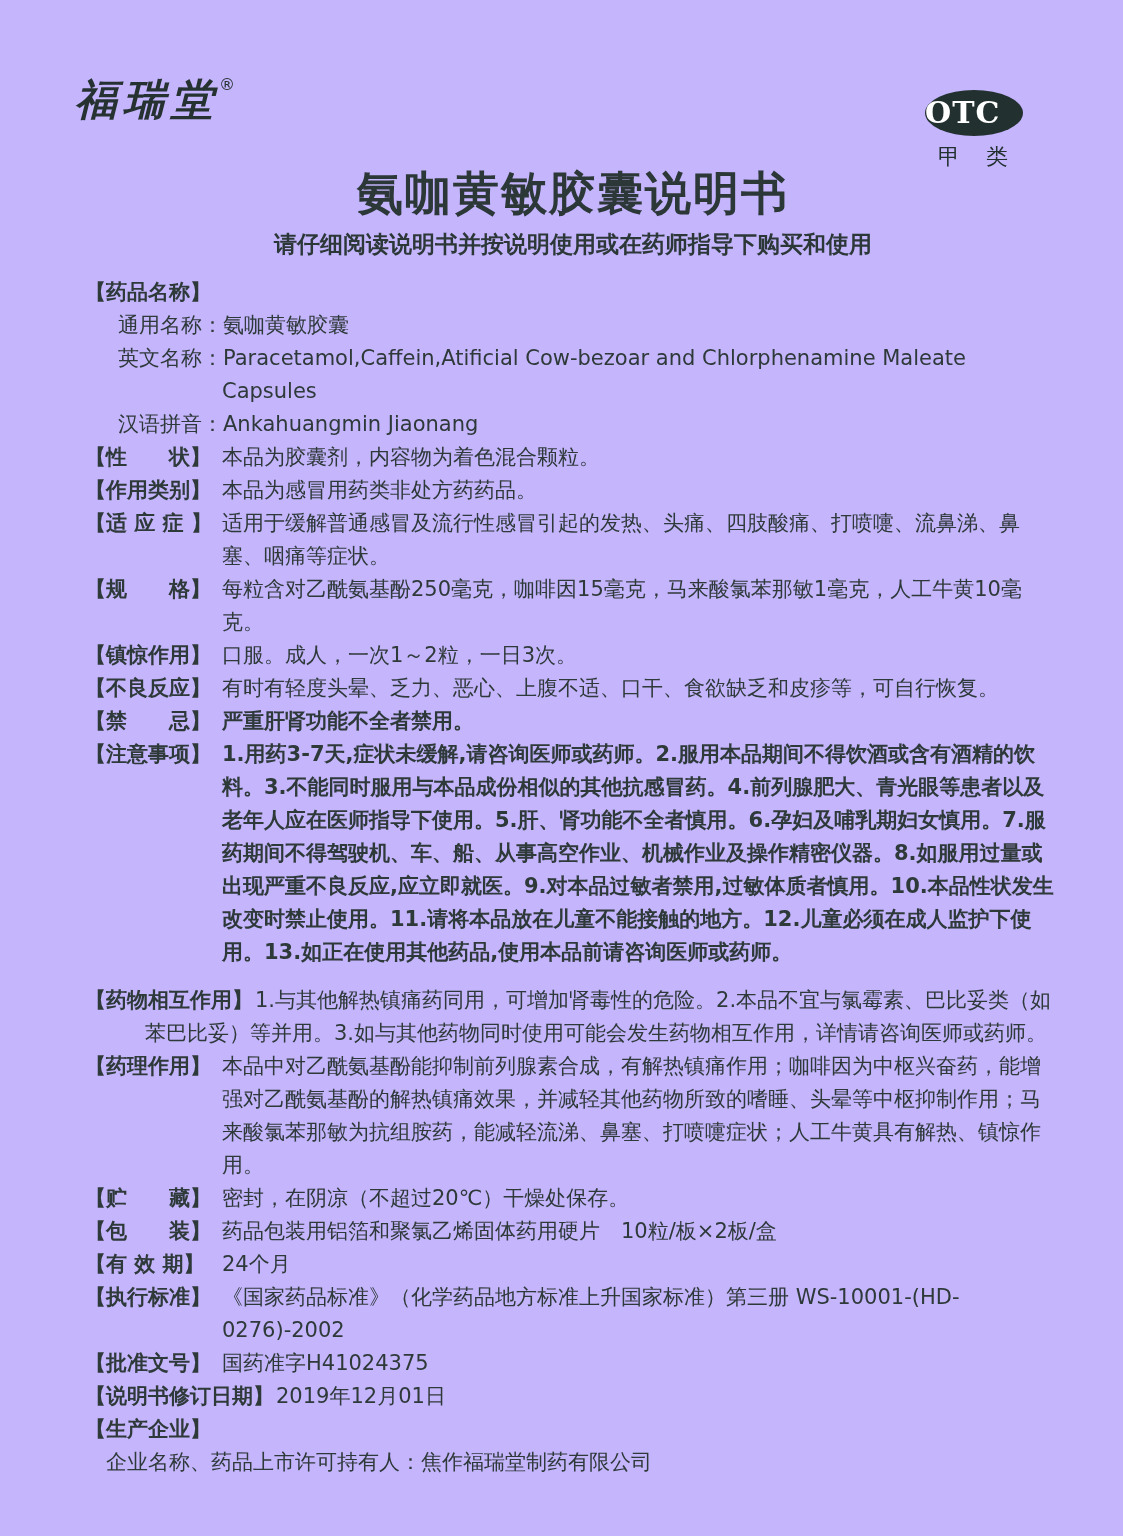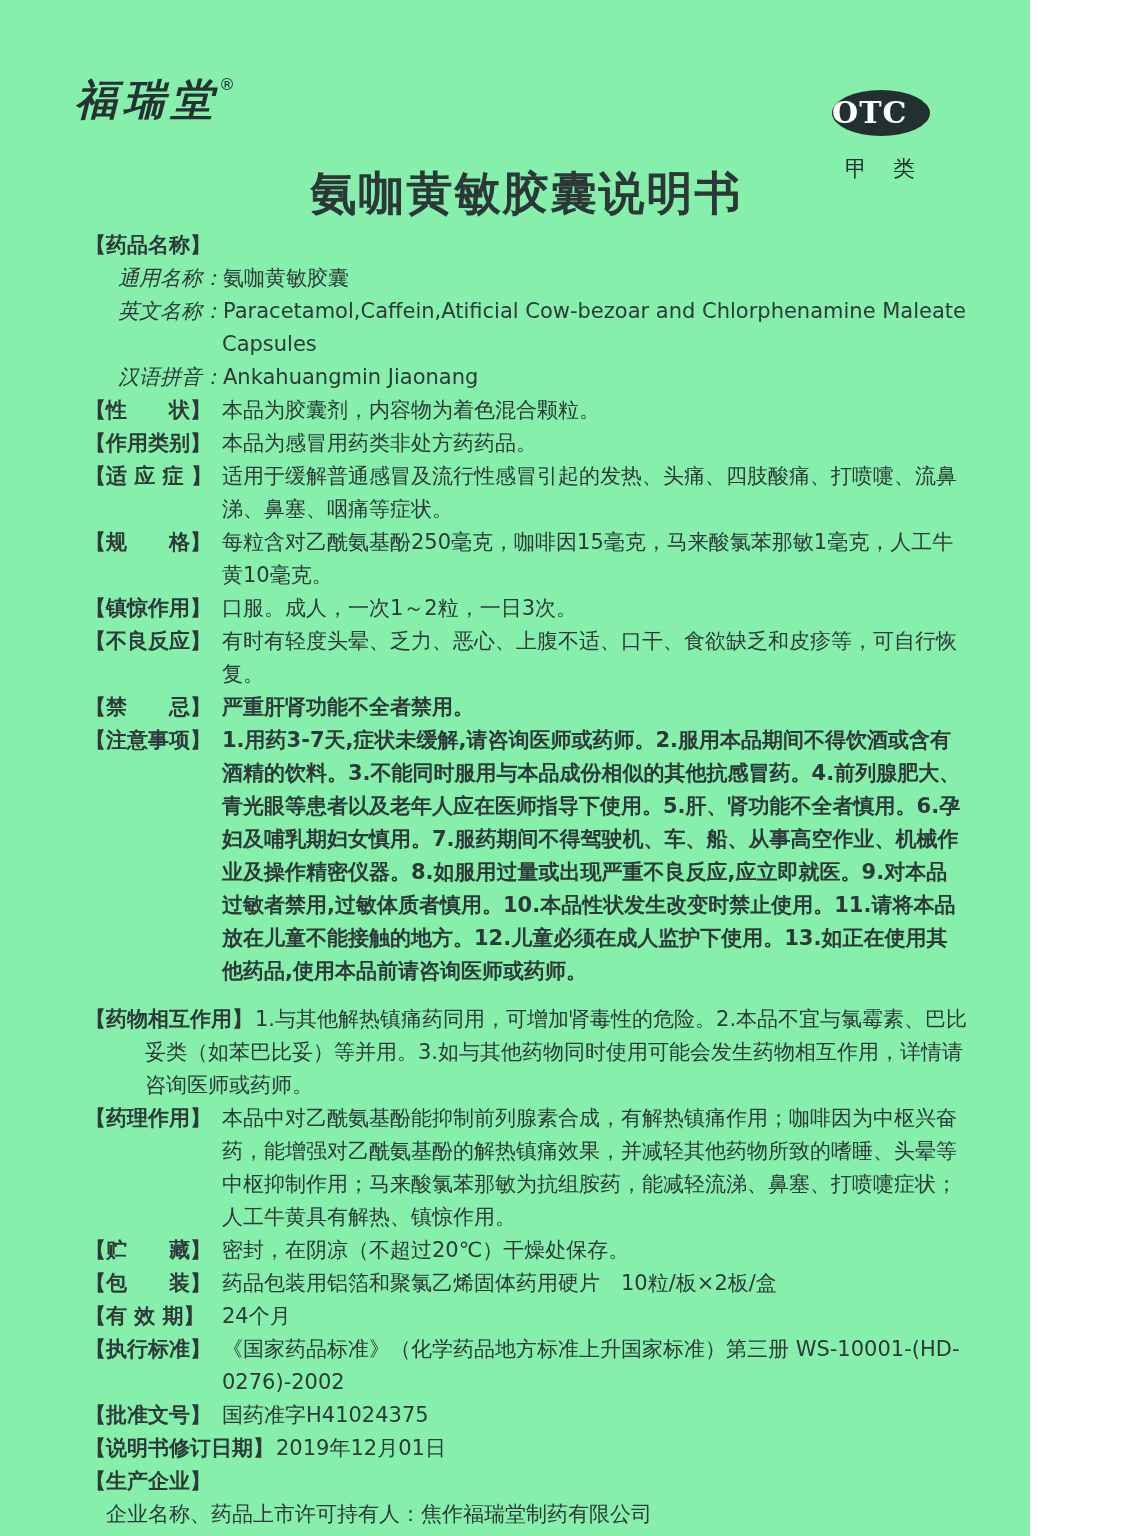--- a/index.html
+++ b/index.html
@@ -1,81 +1,82 @@
 <!DOCTYPE html>
 <html><head>
 <meta charset="utf-8">
 <style>
   html, body { margin: 0; padding: 0; background: #ffffff; }
   .page {
     position: relative;
-    width: 1030px;
+    width: 1123px;
     height: 1536px;
     box-sizing: border-box;
     padding: 72px 62px 6px 85px;
-    background: #86efac;
+    background: #c4b5fd;
     color: #2e3939;
     font-family: "DejaVu Sans", "Liberation Sans", sans-serif;
     overflow: hidden;
   }
   
   .hdr { display: flex; justify-content: space-between; align-items: flex-start; height: 92px; }
   .logo { margin-left: -10px; white-space: nowrap; }
   .logo-text {
     font-family: "DejaVu Serif", "Liberation Serif", serif;
     font-style: italic; font-weight: 700;
     font-size: 42px; letter-spacing: 6px; color: #263232;
   }
   .reg { font-size: 16px; vertical-align: 24px; color: #263232; font-style: normal; }
   .otc-wrap { text-align: center; margin-right: 38px; margin-top: 18px; }
   .otc-oval {
     display: inline-block; width: 98px; height: 46px; border-radius: 50%;
     background: #22302f; color: #ffffff; text-align: left;
     font-family: "DejaVu Serif", "Liberation Serif", serif;
     font-weight: 700; font-size: 30px; line-height: 46px; letter-spacing: 1px;
   }
-  .otc-class { margin-top: 18px; font-size: 22px; color: #22302f; letter-spacing: 2px; text-align: center; }
+  .otc-class { margin-top: 6px; font-size: 22px; color: #22302f; letter-spacing: 2px; text-align: center; }
   
   .title {
     text-align: center; font-size: 46px; font-weight: 700;
     letter-spacing: 2px; color: #2c3737; margin: 4px 0 10px 0; line-height: 1.1;
   }
   .subtitle {
     text-align: center; font-size: 23px; font-weight: 700;
     color: #2c3737; margin-bottom: 16px;
   }
   
   .sec { font-size: 21px; line-height: 33px; padding-left: 137px; text-indent: -137px; }
   .sec .lbl { display: inline-block; min-width: 137px; text-indent: 0; font-weight: 600; white-space: pre; }
   .sec.wide { padding-left: 60px; text-indent: -60px; margin-top: 15px; }
   .sec.wide .lbl { min-width: 0; padding-right: 2px; }
   .sec.boldtxt .txt { font-weight: 700; }
   .sec.label-only { padding-left: 0; text-indent: 0; }
   
   .sub { font-size: 21px; line-height: 33px; margin-left: 33px; padding-left: 104px; text-indent: -104px; }
-  .sub .sublbl { display: inline-block; min-width: 104px; text-indent: 0; white-space: pre; font-style: italic; }
+  .sub .sublbl { display: inline-block; min-width: 104px; text-indent: 0; white-space: pre; }
   
   .mfg { font-size: 21px; line-height: 33px; margin-left: 21px; }
 </style>
 </head>
 <body>
 
 <div class="page">
 
   <div class="hdr">
     <div class="logo">
       <span class="logo-text">福瑞堂</span><span class="reg">®</span>
     </div>
     <div class="otc-wrap">
       <div class="otc-oval">OTC</div>
       <div class="otc-class">甲　类</div>
     </div>
   </div>
 
   <div class="title">氨咖黄敏胶囊说明书</div>
+  <div class="subtitle">请仔细阅读说明书并按说明使用或在药师指导下购买和使用</div>
 
   <div class="sec label-only">
     <span class="lbl">【药品名称】</span>
   </div>
   <div class="sub">
     <span class="sublbl">通用名称：</span><span class="txt">氨咖黄敏胶囊</span>
   </div>
   <div class="sub">
     <span class="sublbl">英文名称：</span><span class="txt">Paracetamol,Caffein,Atificial Cow-bezoar and Chlorphenamine Maleate Capsules</span>
   </div>

